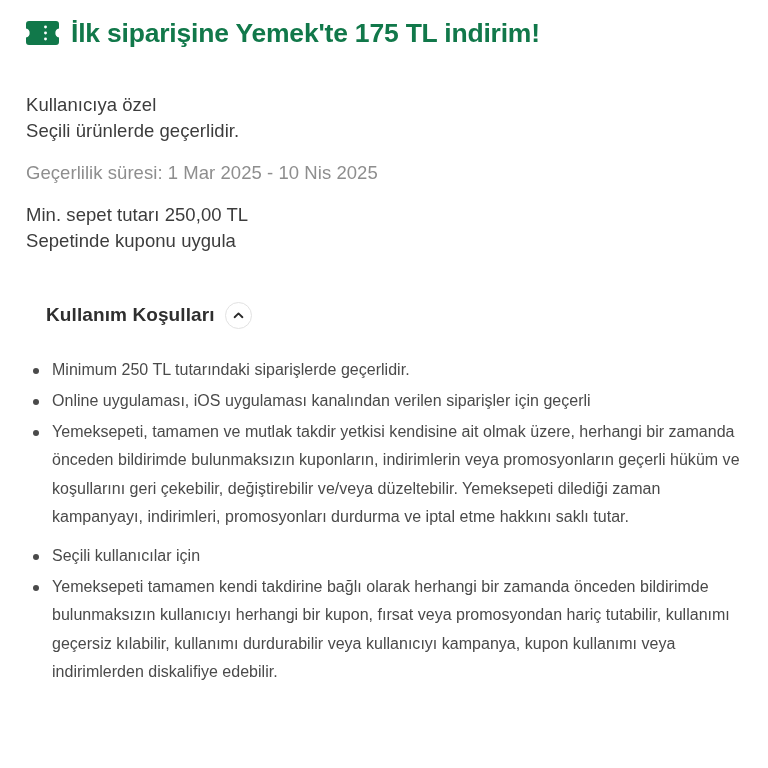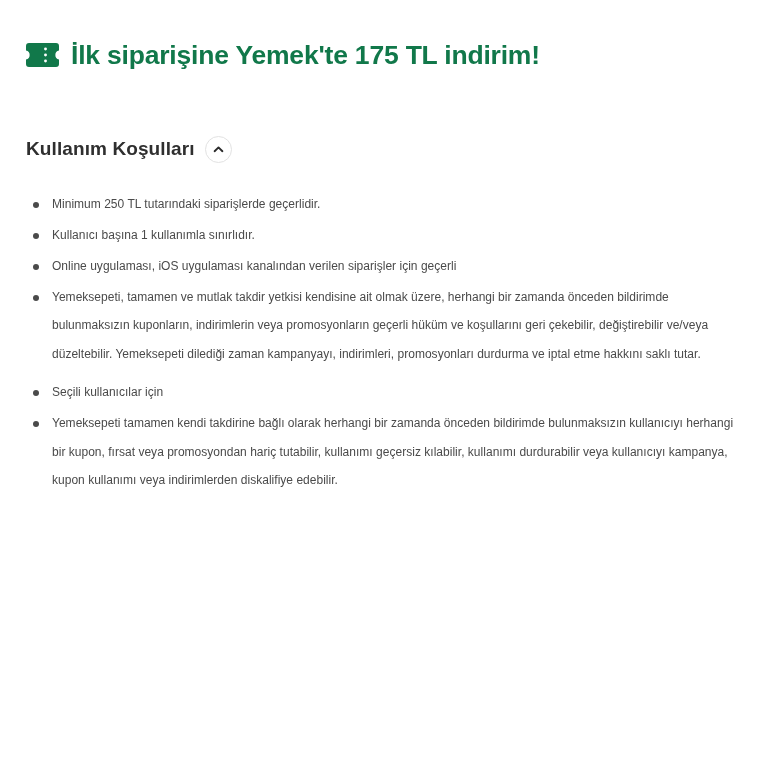--- a/index.html
+++ b/index.html
@@ -23,21 +23,20 @@
     background: #ffffff;
     position: relative;
     overflow: hidden;
   }
 
   
   .promo-header {
     display: flex;
     align-items: center;
     gap: 12px;
-    padding-top: 22px;
   }
   .coupon-icon {
     flex: 0 0 auto;
     width: 33px;
     height: 26px;
     display: block;
   }
   .promo-title {
     font-size: 26.5px;
     font-weight: 700;
@@ -72,20 +71,21 @@
     display: flex;
     align-items: center;
     gap: 10px;
     margin-top: 48px;
   }
   .terms-title {
     font-size: 19px;
     font-weight: 700;
     color: #2f2f2f;
     letter-spacing: 0.1px;
+    margin-left: 20px;
   }
   .collapse-btn {
     width: 27px;
     height: 27px;
     border-radius: 50%;
     border: 1px solid #e2e2e2;
     background: #ffffff;
     display: flex;
     align-items: center;
     justify-content: center;
@@ -97,21 +97,21 @@
 
   
   .terms-list {
     list-style: none;
     margin: 27px 0 0 0;
     padding: 0;
   }
   .terms-item {
     position: relative;
     padding-left: 26px;
-    font-size: 12px;
+    font-size: 16px;
     line-height: 28.5px;
     color: #4a4a4a;
     letter-spacing: 0.02px;
     margin-bottom: 2.5px;
     max-width: 712px;
   }
   .terms-item::before {
     content: "";
     position: absolute;
     left: 7px;
@@ -133,32 +133,44 @@
   <div class="promo-header">
     <svg class="coupon-icon" viewBox="0 0 33 26" aria-hidden="true">
       <path d="M3 1 H30 A3 3 0 0 1 33 4 V8.5 A4.6 4.6 0 0 0 33 17.5 V22 A3 3 0 0 1 30 25 H3 A3 3 0 0 1 0 22 V17.5 A4.6 4.6 0 0 0 0 8.5 V4 A3 3 0 0 1 3 1 Z" fill="#11784a"></path>
       <circle cx="19.5" cy="7" r="1.45" fill="#ffffff"></circle>
       <circle cx="19.5" cy="13" r="1.45" fill="#ffffff"></circle>
       <circle cx="19.5" cy="19" r="1.45" fill="#ffffff"></circle>
     </svg>
     <h1 class="promo-title">İlk siparişine Yemek'te 175 TL indirim!</h1>
   </div>
 
+  <div class="detail-block">
+    <div class="detail-group">
+      <div class="detail-line">Kullanıcıya özel</div>
+      <div class="detail-line">Seçili ürünlerde geçerlidir.</div>
+    </div>
+    <div class="detail-gap"></div>
+    <div class="detail-line muted">Geçerlilik süresi: 1 Mar 2025 - 10 Nis 2025</div>
+    <div class="detail-gap"></div>
+    <div class="detail-group">
+      <div class="detail-line">Min. sepet tutarı 250,00 TL</div>
+      <div class="detail-line">Sepetinde kuponu uygula</div>
+    </div>
+  </div>
 
   <div class="terms-header">
     <span class="terms-title">Kullanım Koşulları</span>
     <button class="collapse-btn" aria-label="collapse">
       <svg width="13" height="13" viewBox="0 0 13 13" aria-hidden="true">
         <path d="M2.6 8.2 L6.5 4.4 L10.4 8.2" fill="none" stroke="#2b2b2b" stroke-width="1.9" stroke-linecap="round" stroke-linejoin="round"></path>
       </svg>
     </button>
   </div>
 
   <ul class="terms-list">
     <li class="terms-item">Minimum 250 TL tutarındaki siparişlerde geçerlidir.</li>
-    <li class="terms-item">Kullanıcı başına 1 kullanımla sınırlıdır.</li>
     <li class="terms-item">Online uygulaması, iOS uygulaması kanalından verilen siparişler için geçerli</li>
     <li class="terms-item para">Yemeksepeti, tamamen ve mutlak takdir yetkisi kendisine ait olmak üzere, herhangi bir zamanda önceden bildirimde bulunmaksızın kuponların, indirimlerin veya promosyonların geçerli hüküm ve koşullarını geri çekebilir, değiştirebilir ve/veya düzeltebilir. Yemeksepeti dilediği zaman kampanyayı, indirimleri, promosyonları durdurma ve iptal etme hakkını saklı tutar.</li>
     <li class="terms-item">Seçili kullanıcılar için</li>
     <li class="terms-item para">Yemeksepeti tamamen kendi takdirine bağlı olarak herhangi bir zamanda önceden bildirimde bulunmaksızın kullanıcıyı herhangi bir kupon, fırsat veya promosyondan hariç tutabilir, kullanımı geçersiz kılabilir, kullanımı durdurabilir veya kullanıcıyı kampanya, kupon kullanımı veya indirimlerden diskalifiye edebilir.</li>
   </ul>
 
 </div>
 
 </body></html>

